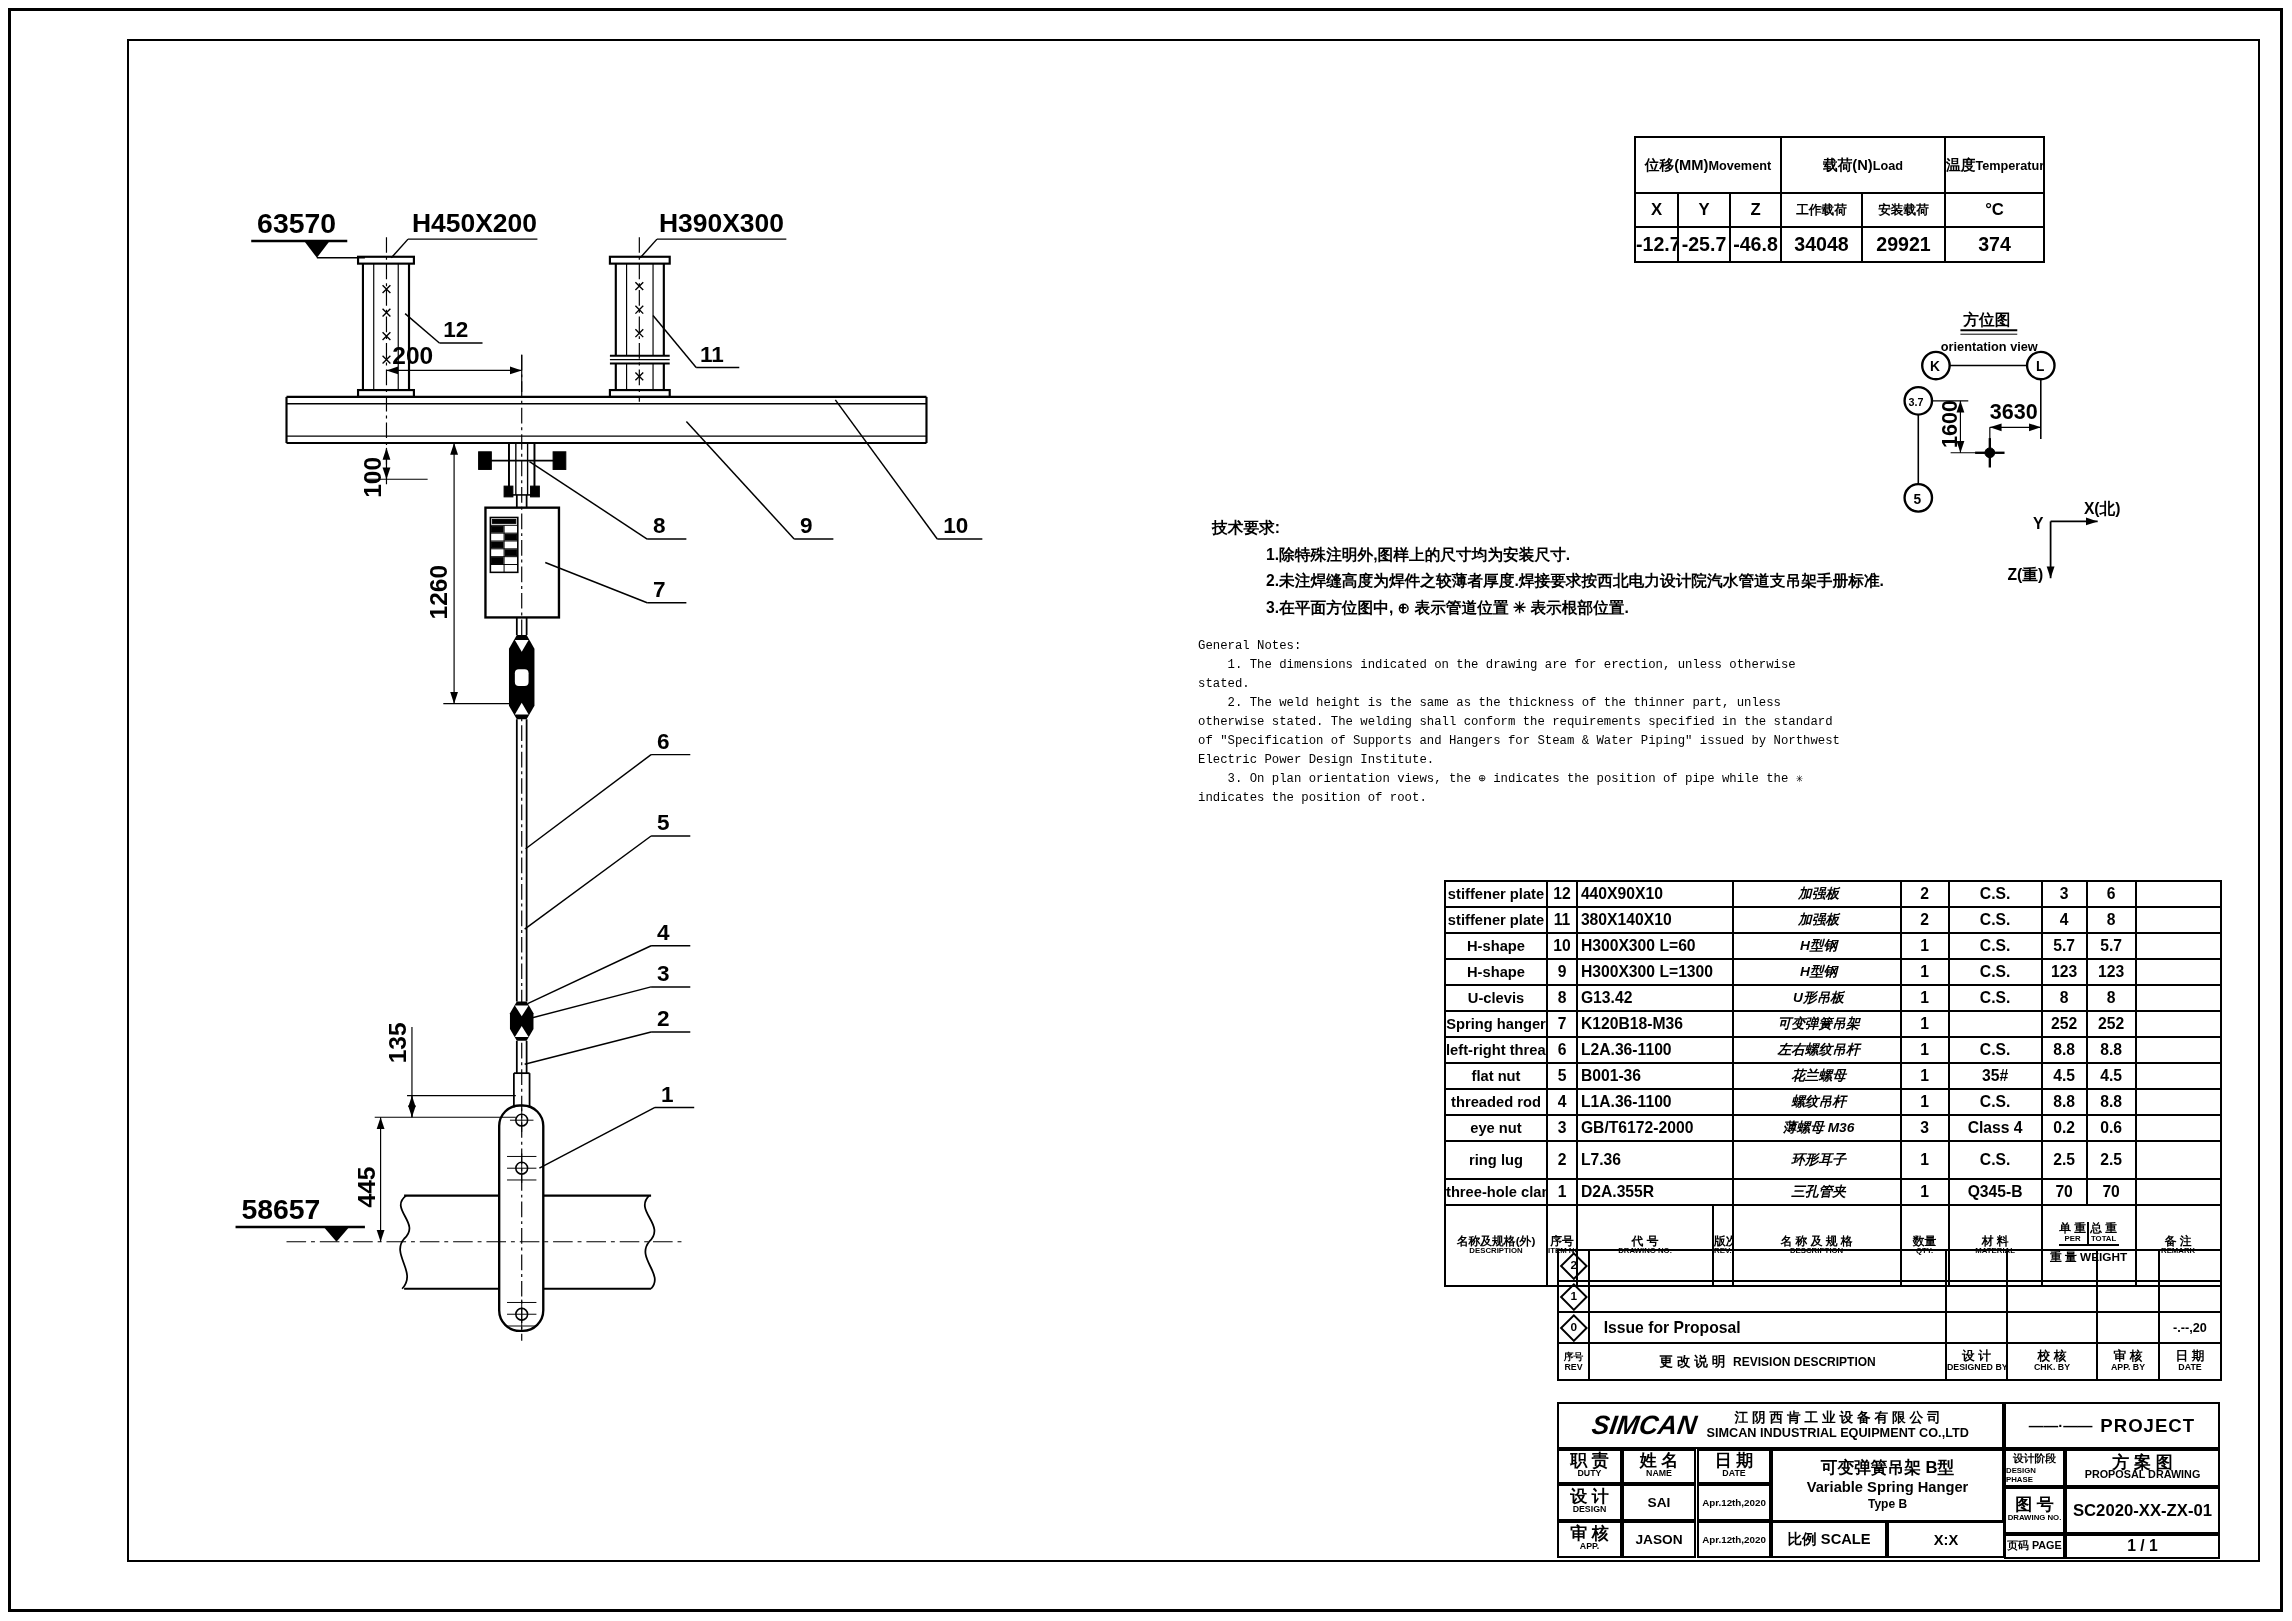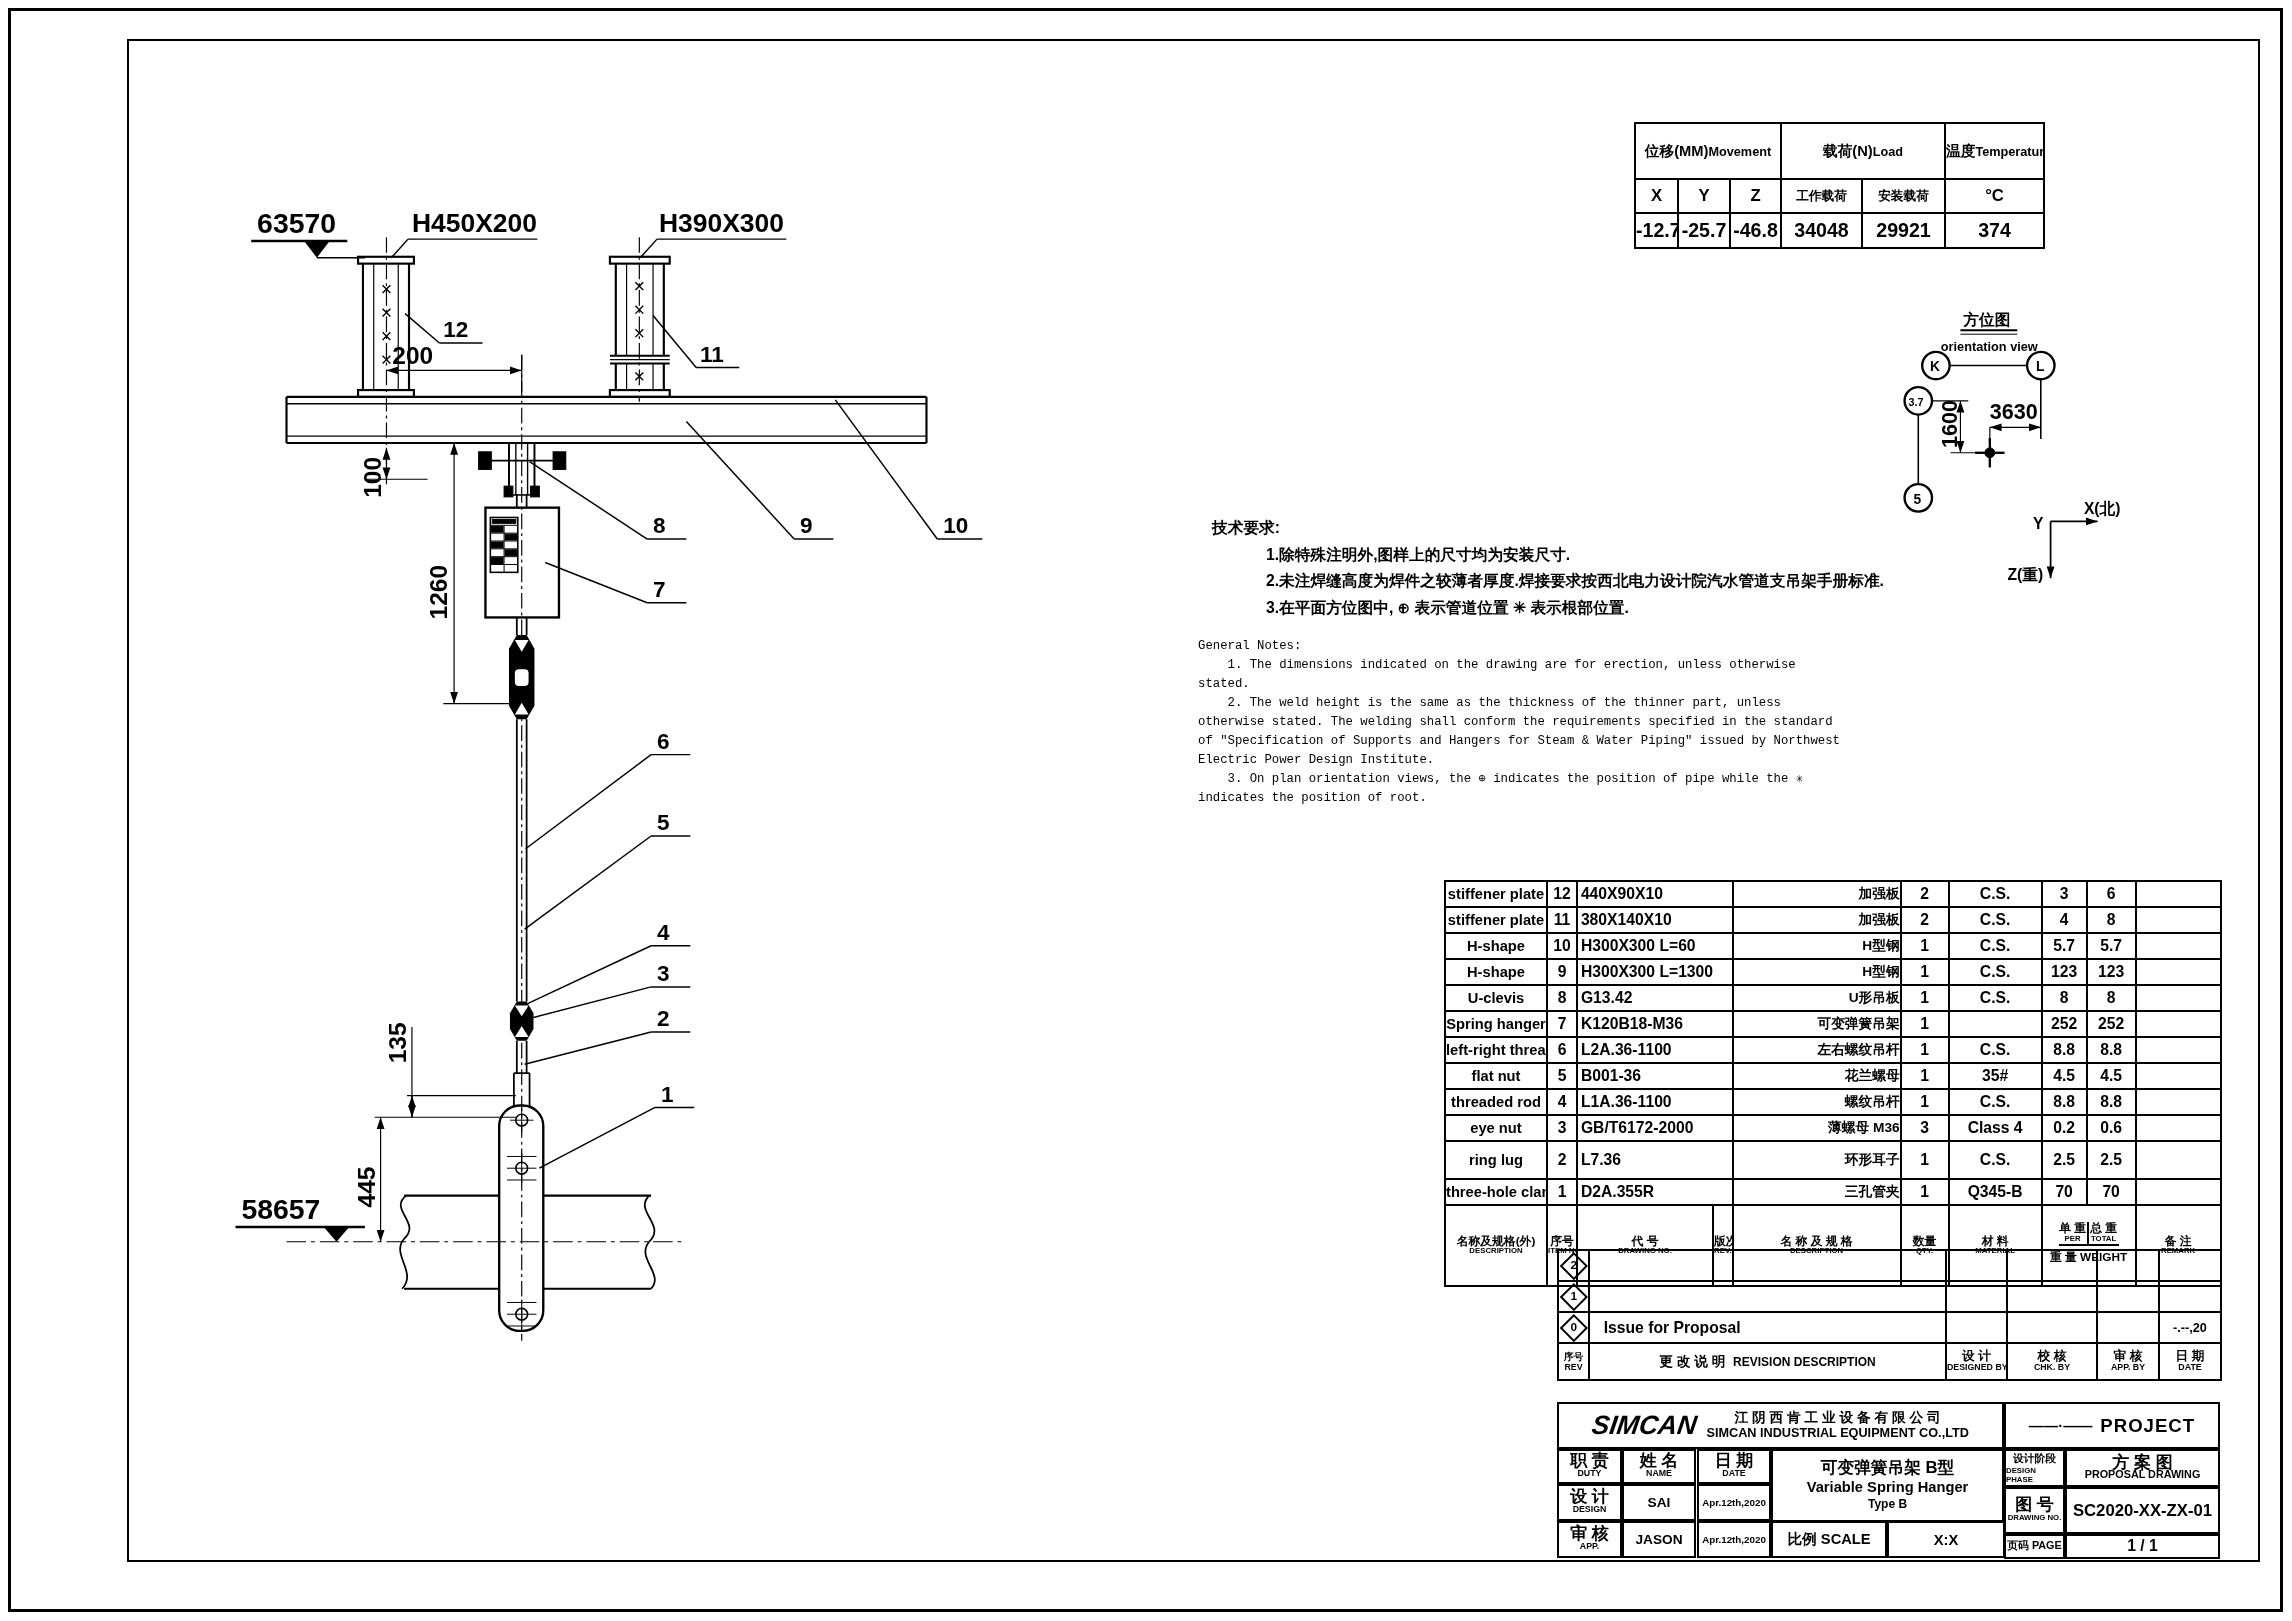--- a/index.html
+++ b/index.html
@@ -12,21 +12,21 @@
   
   table.tbl{border-collapse:collapse;table-layout:fixed;}
   table.tbl th,table.tbl td{border:2px solid #000;padding:0;margin:0;text-align:center;vertical-align:middle;overflow:hidden;white-space:nowrap;font-weight:bold;}
   .mv th,.mv td{font-size:16.7px;}
   .mv .cn{font-size:14.7px;line-height:16.7px;}
   .mv .en{font-size:12.7px;line-height:13.7px;}
   .mv td.val{font-size:19.6px;}
   .pt td{font-size:15.7px;}
   .pt td.c0{font-size:14.7px;}
   .pt td.c2{font-size:15.7px;text-align:left;padding-left:2.9px;}
-  .pt td.c3{font-size:13.7px;text-align:right;padding-left:3.9px;}
+  .pt td.c3{font-size:13.7px;text-align:center;padding-left:3.9px;font-style:italic;}
   .pt th .cn{display:block;font-size:11.8px;line-height:12.7px;}
   .pt th .en{display:block;font-size:7.8px;line-height:8.8px;}
   .wgrid{display:grid;grid-template-columns:1fr 1fr;grid-template-rows:1fr 1fr;height:100%;}
   .wgrid .wper{border-right:2px solid #000;border-bottom:2px solid #000;}
   .wgrid .wtot{border-bottom:2px solid #000;}
   .wgrid .wbot{grid-column:1/3;}
   .wgrid div{display:flex;flex-direction:column;align-items:center;justify-content:center;}
   .rv td{font-size:14.7px;}
   .rv .cn{display:block;font-size:12.7px;line-height:13.7px;}
   .rv .en{display:block;font-size:8.8px;line-height:9.8px;}
@@ -285,21 +285,21 @@
 
     <g stroke="#000" fill="none">
       <line x1="2092" y1="532" x2="2140" y2="532" stroke-width="1.8" marker-end="url(#ar)"></line>
       <line x1="2092" y1="532" x2="2092" y2="590" stroke-width="1.8" marker-end="url(#ar)"></line>
       <text x="2126" y="524" font-size="16" stroke="none">X(北)</text>
       <text x="2074" y="540" font-size="16" stroke="none">Y</text>
       <text x="2048" y="592" font-size="16" stroke="none">Z(重)</text>
     </g>
   </svg>
 
-  <table class="tbl mv abs" style="left:1634px;top:122px;width:410px;height:125px;">
+  <table class="tbl mv abs" style="left:1634px;top:136px;width:410px;height:125px;">
     <colgroup>
         <col style="width:43px">
         <col style="width:52px">
         <col style="width:51px">
         <col style="width:81px">
         <col style="width:83px">
         <col style="width:99px">
       </colgroup>
     <tbody>
         <tr style="height:56px;">

